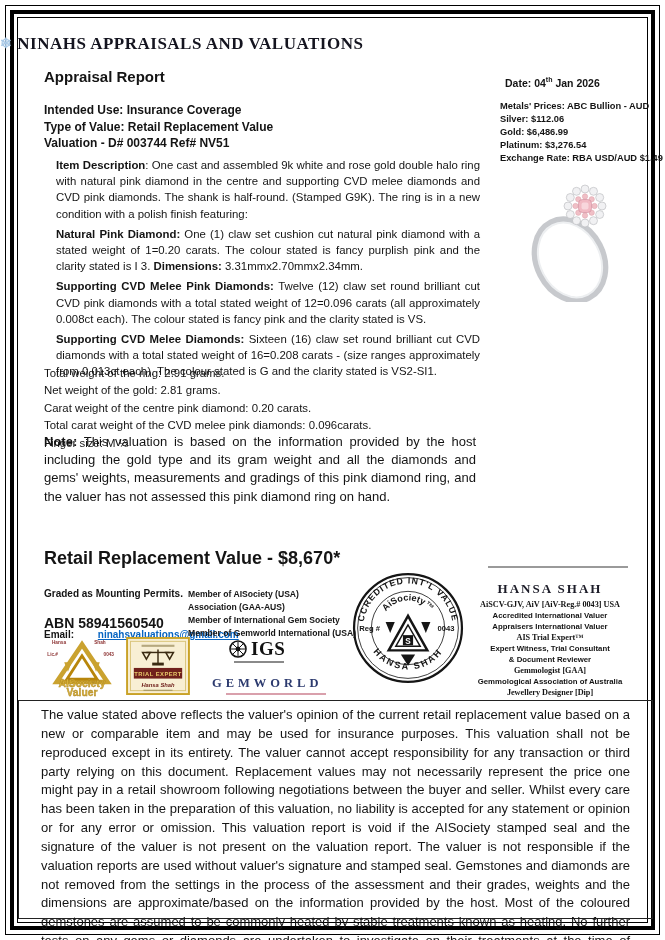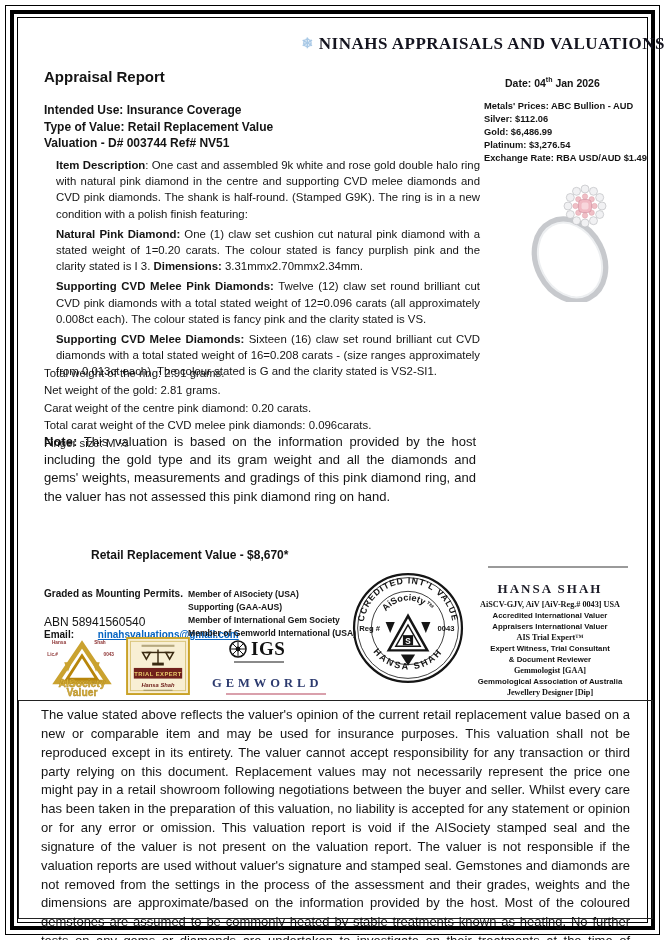--- a/index.html
+++ b/index.html
@@ -6,46 +6,46 @@
   .doc {
     position:relative; width:665px; height:940px; background:#ffffff;
     font-family:"Liberation Sans", sans-serif; color:#141414; overflow:hidden;
     margin:0 auto;
   }
   
   .frame-outer { position:absolute; inset:5px;  border:1.5px solid #000; pointer-events:none; }
   .frame-mid   { position:absolute; inset:10px; border:4px solid #000;   pointer-events:none; }
   .frame-inner { position:absolute; inset:17px; border:1px solid #000;   pointer-events:none; }
 
-  .brand { position:absolute; top:34px; left:0; width:100%; text-align:right;
+  .brand { position:absolute; top:34px; left:0; width:100%; text-align:left;
            font-family:"Liberation Serif", serif; font-weight:bold; font-size:17px;
            letter-spacing:.5px; color:#14141f; }
   .brand .flake { color:#a9c9e6; font-size:14px; margin-right:5px; vertical-align:1px; }
 
   .report-title { position:absolute; top:68px; left:44px; font-size:15px; font-weight:bold; }
   .report-date  { position:absolute; top:76px; left:505px; font-size:10.5px; font-weight:bold; }
   .report-date sup { font-size:7px; }
 
   .meta { position:absolute; top:102px; left:44px; font-size:12px; font-weight:bold; line-height:16.5px; }
 
-  .metals { position:absolute; top:100px; left:484px; width:165px; font-size:9.3px; font-weight:bold; line-height:13px; }
+  .metals { position:absolute; top:100px; left:500px; width:165px; font-size:9.3px; font-weight:bold; line-height:13px; }
 
   .desc { position:absolute; top:157px; left:56px; width:424px; font-size:11.4px; line-height:1.42; text-align:justify; }
   .desc p { margin:0 0 4px 0; }
 
   .ring-photo { position:absolute; top:172px; left:522px; width:122px; height:130px; }
 
   .totals { position:absolute; top:365px; left:44px; font-size:11.4px; line-height:17.4px; }
 
   .note { position:absolute; top:433px; left:44px; width:432px; font-size:13px; line-height:1.4; text-align:justify; }
 
-  .value-line { position:absolute; top:548px; left:44px; font-size:12px; font-weight:bold;margin-left:47px; }
+  .value-line { position:absolute; top:548px; left:44px; font-size:18px; font-weight:bold; }
 
   .graded { position:absolute; top:588px; left:44px; font-size:10px; font-weight:bold; }
-  .abn    { position:absolute; top:615px; left:44px; font-size:12px; font-weight:normal; }
+  .abn    { position:absolute; top:615px; left:44px; font-size:14px; font-weight:bold; }
   .email  { position:absolute; top:629px; left:44px; font-size:10px; font-weight:bold; }
   .email a { color:#0563c1; text-decoration:underline;padding-left:21px; }
 
   .memberships { position:absolute; top:588px; left:188px; width:180px; font-size:8.6px; font-weight:bold; line-height:13px; }
 
   .logo-aisv  { position:absolute; top:637px; left:44px; }
   .logo-cert  { position:absolute; top:637px; left:126px; }
   .logo-igs   { position:absolute; top:638px; left:228px; }
   .igs-row { display:flex; align-items:center; gap:3px; }
   .igs-text { font-family:"Liberation Serif", serif; font-weight:900; font-size:19px; letter-spacing:.5px; color:#111; }
@@ -148,21 +148,21 @@
   <div class="note"><b>Note:</b><span> This valuation is based on the information provided by the host including the gold type and its gram weight and all the diamonds and gems' weights, measurements and gradings of this pink diamond ring, and the valuer has not assessed this pink diamond ring on hand.</span></div>
 
   <div class="value-line">Retail Replacement Value - $8,670*</div>
 
   <div class="graded">Graded as Mounting Permits.</div>
   <div class="abn">ABN 58941560540</div>
   <div class="email"><span>Email: </span><a href="#">ninahsvaluations@gmail.com</a></div>
 
   <div class="memberships">
     <div>Member of AISociety (USA)</div>
-    <div>Supporting (GAA-AUS)</div>
+    <div>Association (GAA-AUS)</div>
     <div>Member of International Gem Society</div>
     <div>Member of Gemworld International (USA)</div>
   </div>
 
   <div class="logo-aisv">
     <svg width="76" height="60" viewBox="0 0 78 64">
       <text x="7" y="7" font-size="5" font-weight="bold" fill="#8a2f2f">Hansa</text>
       <text x="52" y="7" font-size="5" font-weight="bold" fill="#8a2f2f">Shah</text>
       <text x="2" y="20" font-size="5" font-weight="bold" fill="#8a2f2f">Lic.#</text>
       <text x="62" y="20" font-size="5" font-weight="bold" fill="#8a2f2f">0043</text>

